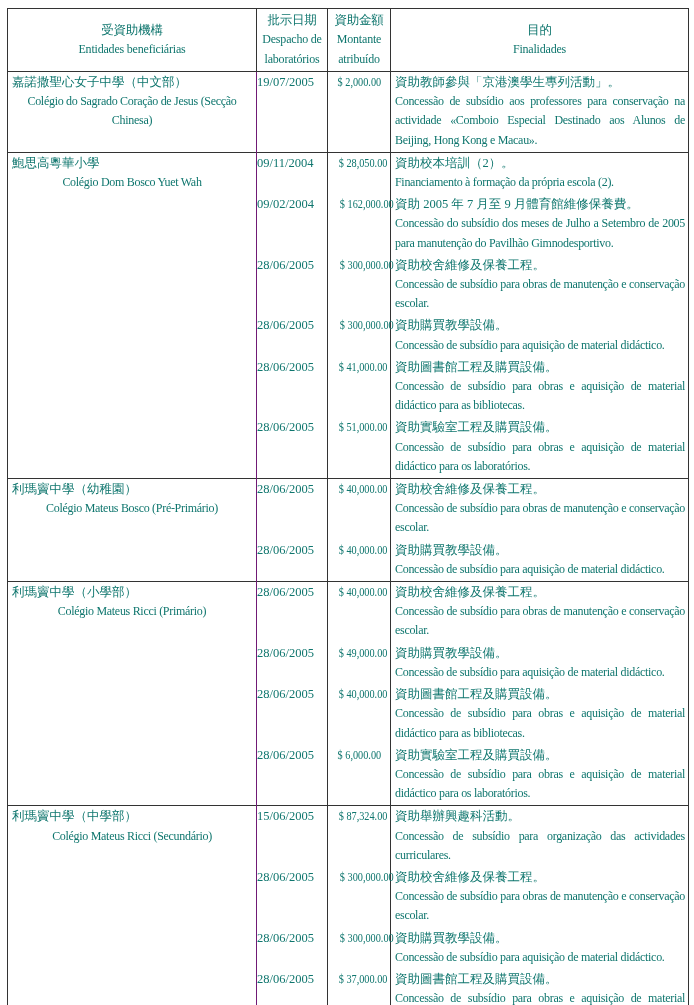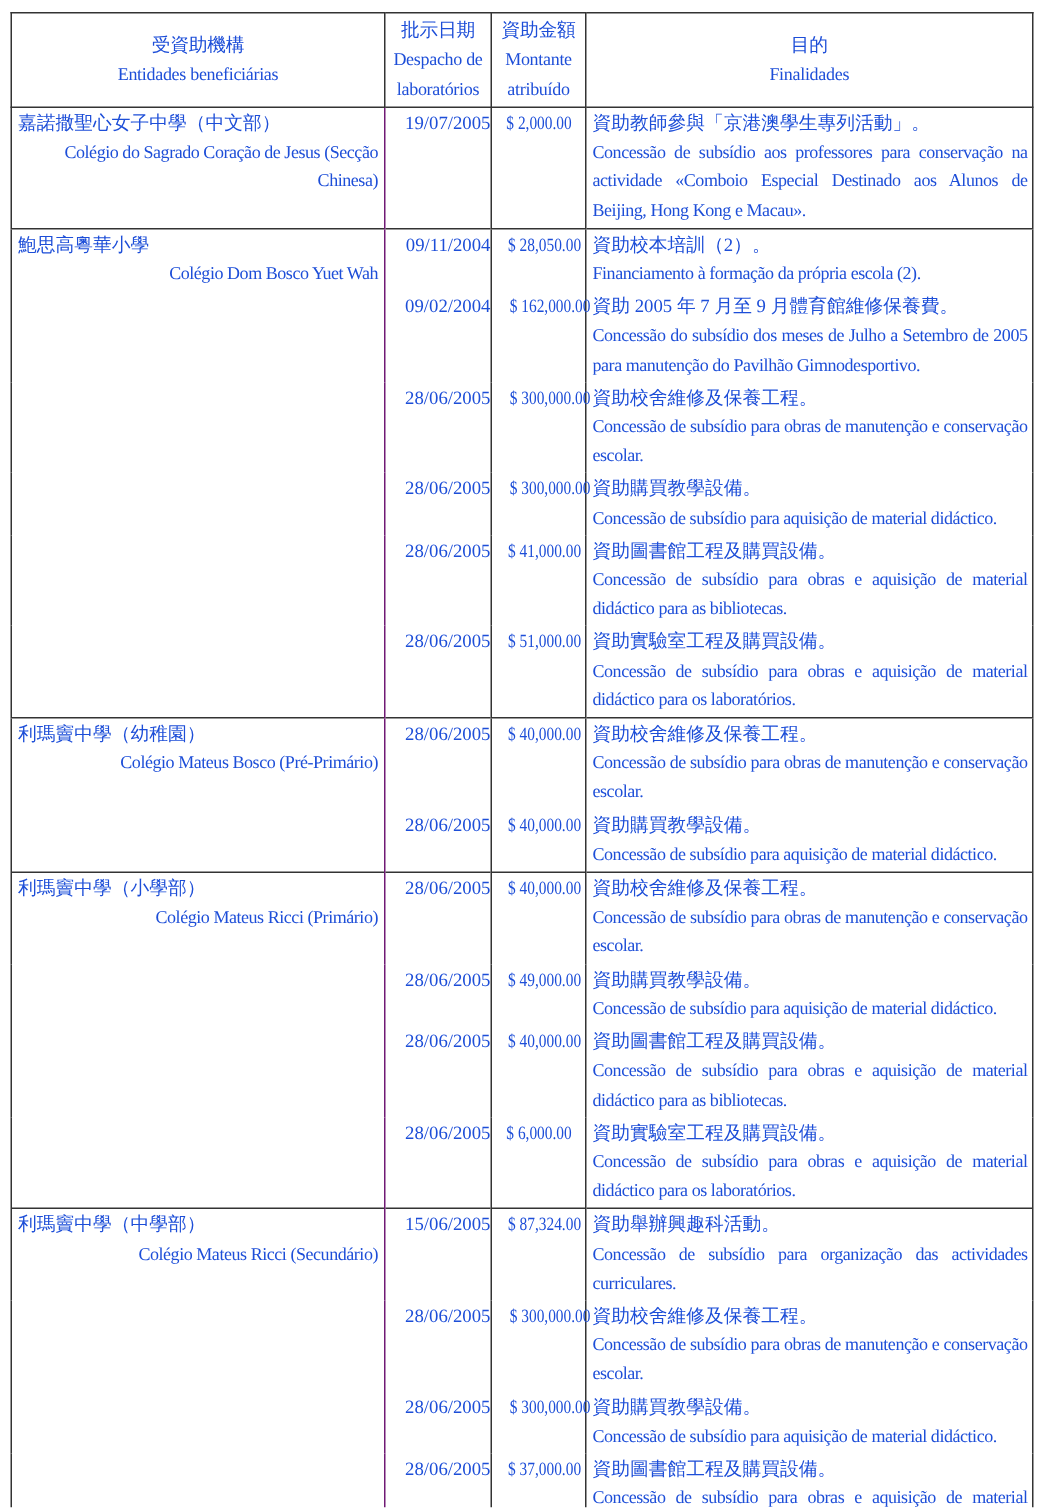--- a/index.html
+++ b/index.html
@@ -3,21 +3,21 @@
 <meta charset="utf-8">
 <style>
   html, body { margin: 0; padding: 0; background: #ffffff; }
   .page {
     position: relative;
     width: 694px;
     height: 1005px;
     background: #ffffff;
     overflow: hidden;
     font-family: "Liberation Serif", "DejaVu Serif", serif;
-    color: #1d4ed8;
+    color: #0f766e;
   }
   .doc { position: absolute; left: 7px; top: 8px; width: 681px; }
 
   table.subsidy {
     width: 681px;
     table-layout: fixed;
     border-collapse: collapse;
     border: 1px solid #333;
   }
   col.c-entity  { width: 249px; }
@@ -35,30 +35,30 @@
   }
   thead th {
     border: 1px solid #333;
     text-align: center;
     vertical-align: middle;
     height: 60px;
     padding: 1px 2px;
   }
   tbody tr.section-start td { border-top: 1px solid #333; }
   td.entity  { border-left: 1px solid #333; border-right: 1px solid #701a75; padding: 1px 4px 2px 4px; }
-  td.date    { border-right: 1px solid #333; text-align: right; padding-top: 1px; }
+  td.date    { border-right: 1px solid #333; text-align: left; padding-top: 1px; }
   td.amount  { border-right: 1px solid #333; padding: 1px 2px 0 0; white-space: nowrap; }
   td.purpose { border-right: 1px solid #333; padding: 1px 3px 2px 4px; }
 
   .pt {
     font-size: 12px;
     letter-spacing: -0.3px;
     text-align: justify;
   }
-  .entity .pt, .hdr-pt { text-align: right; }
+  .entity .pt, .hdr-pt { text-align: center; }
   thead .hdr-pt, thead .hdr-zh { text-align: center; letter-spacing: -0.2px; }
   .amount-inner {
     display: inline-block;
     transform: scaleX(0.82);
     transform-origin: 100% 50%;
   }
 </style>
 </head>
 <body>
 

